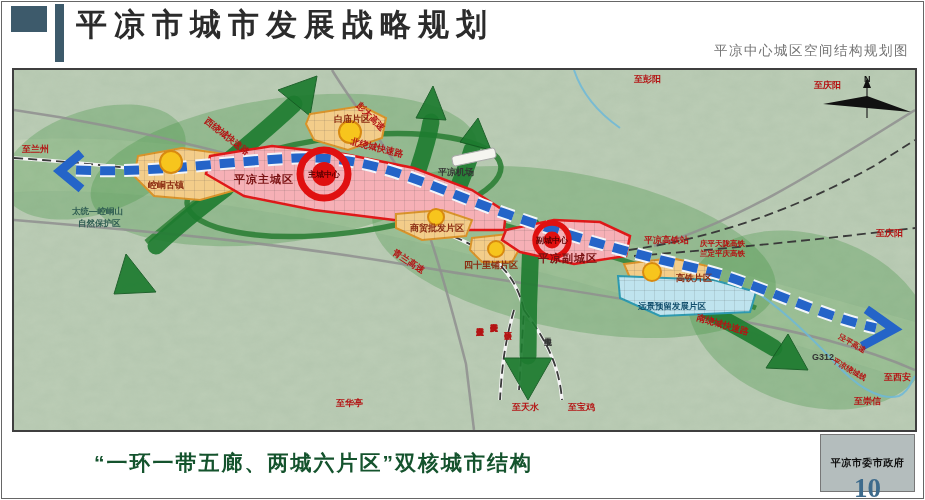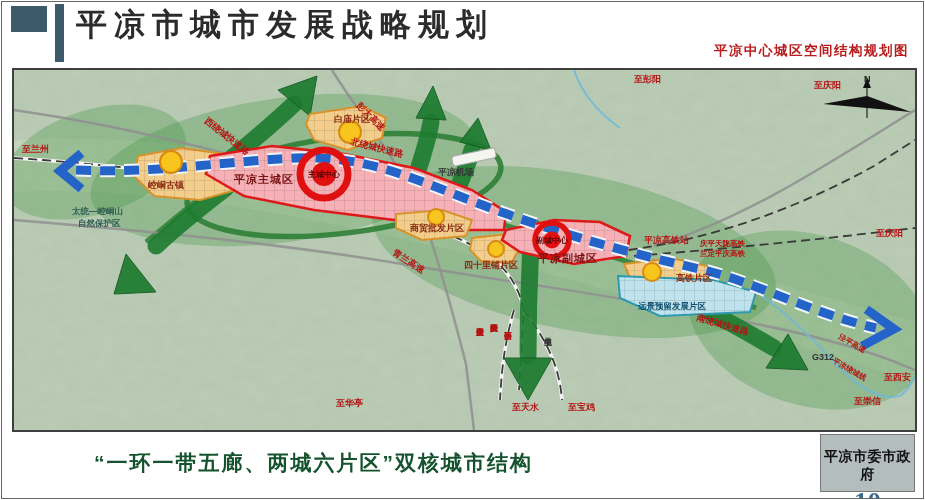--- a/index.html
+++ b/index.html
@@ -5,21 +5,21 @@
   html,body{margin:0;padding:0;background:#fff;}
   .page{position:relative;width:921px;height:496px;margin:1px;border:1.5px solid #666;
         font-family:"Liberation Sans",sans-serif;background:#fff;overflow:hidden;}
   
   .header{position:absolute;left:0;top:0;width:100%;height:66px;background:#fff;}
   .deco-square{position:absolute;left:9px;top:4px;width:36px;height:26px;background:#3d5a6b;}
   .deco-bar{position:absolute;left:53px;top:2px;width:9px;height:58px;background:#3d5a6b;}
   .title-block{position:absolute;left:74px;top:6px;}
   .main-title{margin:0;font-size:31px;font-weight:bold;color:#2b2b2b;letter-spacing:7px;line-height:1.1;}
   .sub-title-en{margin:0;font-size:9.5px;font-weight:bold;color:#4a4a4a;letter-spacing:2.4px;}
-  .map-title{position:absolute;right:14px;bottom:8px;font-size:13.5px;font-weight:bold;color:#b91c1c;letter-spacing:1.5px;}
+  .map-title{position:absolute;right:14px;bottom:8px;font-size:13.5px;font-weight:normal;color:#737373;letter-spacing:1.5px;}
   
   .map-frame{position:absolute;left:10px;top:66px;width:905px;height:364px;border:2px solid #3f3f3f;
              box-sizing:border-box;background:#bccdb6;}
   .map-frame svg{display:block;width:100%;height:100%;}
   .lbl{font-family:"Liberation Sans",sans-serif;}
   .lbl-red{fill:#b41414;font-size:9px;font-weight:bold;}
   .lbl-red-sm{fill:#b41414;font-size:7.5px;font-weight:bold;}
   .lbl-dark{fill:#333;font-size:9px;font-weight:bold;}
   .lbl-teal{fill:#2f5d52;font-size:8.5px;font-weight:bold;}
   .lbl-zone{fill:#8a2a10;font-size:9px;font-weight:bold;}
@@ -45,22 +45,22 @@
   .z-grid{fill:url(#grid);stroke:none;}
   .node{fill:#f7c51d;stroke:#d88a10;stroke-width:2;}
   .target-o{fill:none;stroke:#e01010;}
   .target-i{fill:#e01010;}
   
   .footer{position:absolute;left:10px;top:430px;width:905px;height:62px;background:#fff;}
   .caption{position:absolute;left:82px;top:50%;transform:translateY(-50%);
            font-size:21px;font-weight:bold;color:#14532d;letter-spacing:2px;}
   .page-box{position:absolute;right:2px;top:2px;width:95px;height:58px;background:#b4bdbd;
             border:1px solid #777;box-sizing:border-box;text-align:center;}
-  .agency{font-family:Liberation Mono, monospace;font-size:14px;font-weight:bold;color:#111;
-          padding-top:13px;letter-spacing:.5px;}
+  .agency{font-family:Liberation Mono, monospace;font-size:10px;font-weight:bold;color:#111;
+          padding-top:21px;letter-spacing:.5px;}
   .page-num-wrap{margin:2px 8px 0 8px;border-bottom:2px solid #4a4a4a;}
   .page-num{font-family:"Liberation Serif",serif;font-size:27px;font-weight:bold;color:#3d6b8c;line-height:1.2;}
 </style>
 </head>
 <body>
 
 <div class="page">
 
   <div class="header">
     <div class="deco-square"></div>

